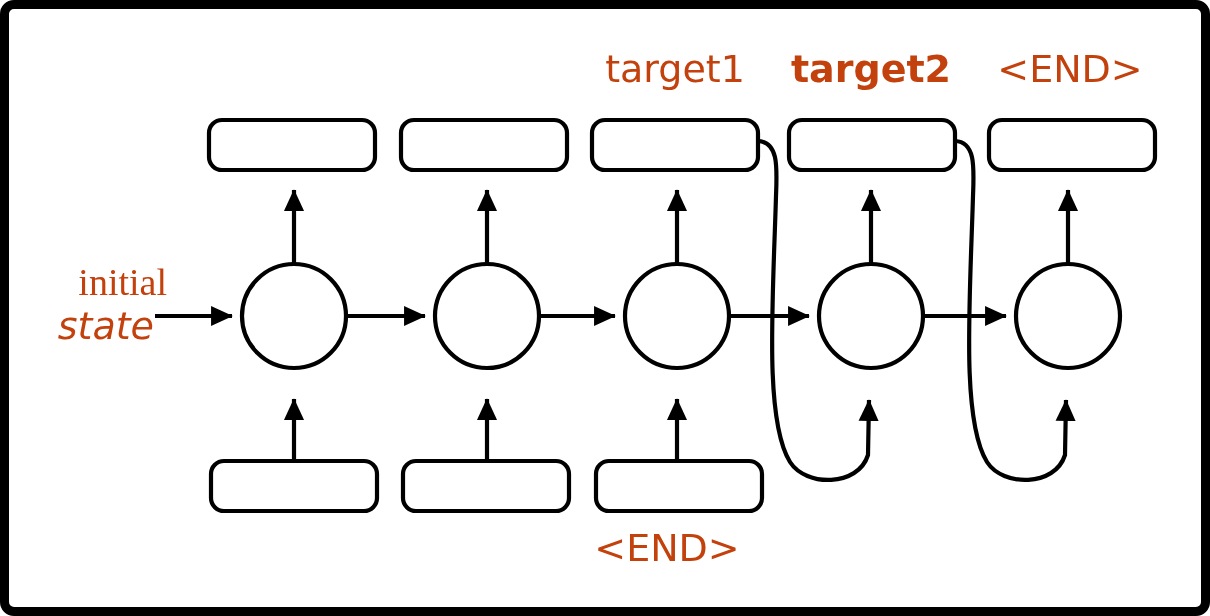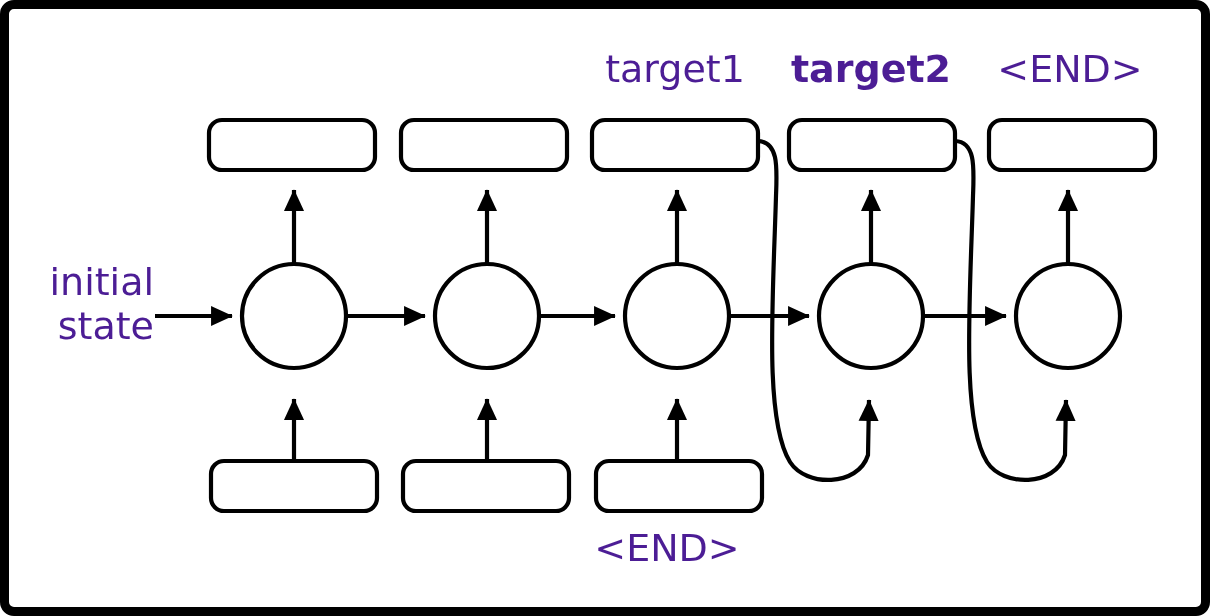--- a/index.html
+++ b/index.html
@@ -33,21 +33,21 @@
     top: 0;
     width: 1210px;
     height: 616px;
     display: block;
   }
   .lbl {
     position: absolute;
     font-family: "DejaVu Sans", "Liberation Sans", sans-serif;
     font-size: 38px;
     line-height: 40px;
-    color: #4c1d95;
+    color: #c2410c;
     white-space: pre;
     text-align: center;
   }
   .lbl.right { text-align: right; }
 </style>
 </head>
 <body>
 
 <div id="root">
 
@@ -101,22 +101,22 @@
       <path d="M 871 264 L 871 190" marker-end="url(#ah)"></path>
       <path d="M 1068 264 L 1068 190" marker-end="url(#ah)"></path>
 
       <path d="M 294 461 L 294 399" marker-end="url(#ah)"></path>
       <path d="M 487 461 L 487 399" marker-end="url(#ah)"></path>
       <path d="M 677 461 L 677 399" marker-end="url(#ah)"></path>
 
     </g>
   </svg>
 
-  <div class="lbl right" style="left:14px; top:262px; width:140px;">initial</div>
-  <div class="lbl right" style="left:14px; top:306px; width:140px;">state</div>
+  <div class="lbl right" style="left:27px; top:262px; width:140px;font-family:Liberation Serif, serif;">initial</div>
+  <div class="lbl right" style="left:14px; top:306px; width:140px;font-style:italic;">state</div>
 
   <div class="lbl" style="left:577px; top:49px; width:196px;">target1</div>
   <div class="lbl" style="left:773px; top:49px; width:196px;font-weight:bold;">target2</div>
   <div class="lbl" style="left:972px; top:49px; width:196px;">&lt;END&gt;</div>
 
   <div class="lbl" style="left:569px; top:528px; width:196px;">&lt;END&gt;</div>
 
   <div id="frame"></div>
 
 </div>

